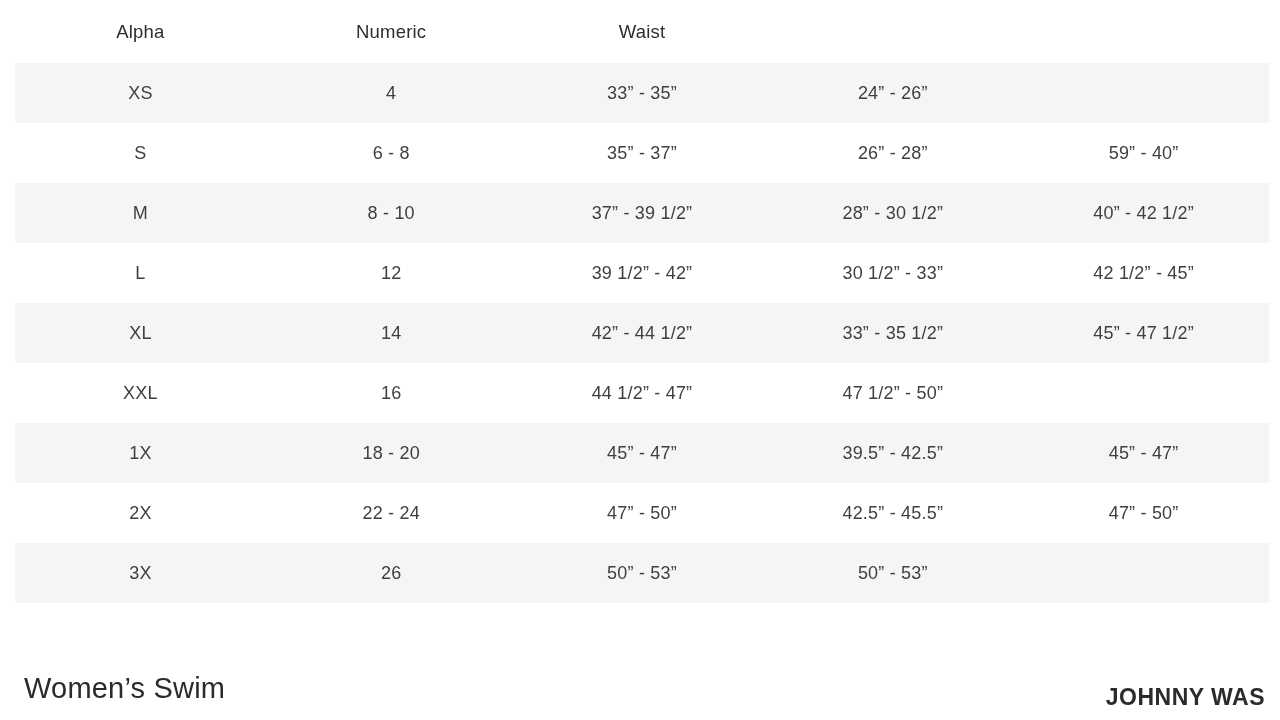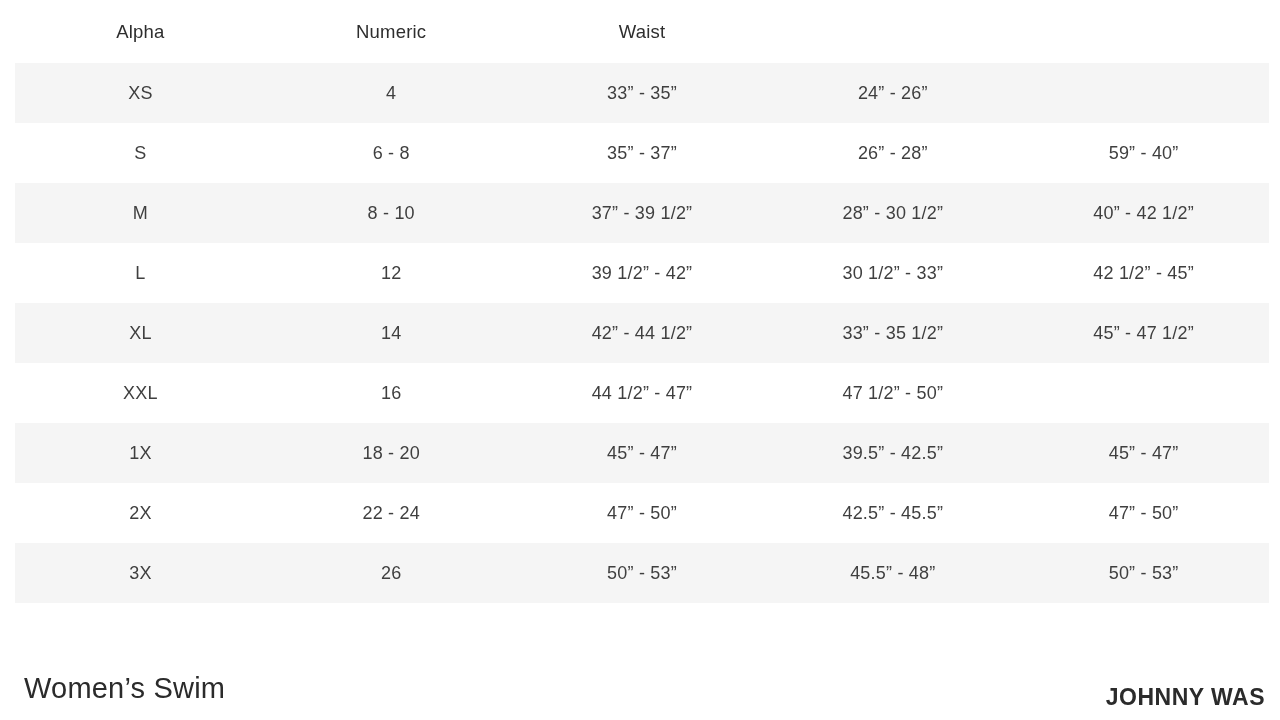--- a/index.html
+++ b/index.html
@@ -127,21 +127,20 @@
           <div class="cell">2X</div>
           <div class="cell">22 - 24</div>
           <div class="cell">47” - 50”</div>
           <div class="cell">42.5” - 45.5”</div>
           <div class="cell">47” - 50”</div>
         </div>
         <div class="trow">
           <div class="cell">3X</div>
           <div class="cell">26</div>
           <div class="cell">50” - 53”</div>
-          <div class="cell">45.5” - 48”</div>
           <div class="cell">50” - 53”</div>
         </div>
       </div>
   </div>
 
   <div class="footer-left">Women’s Swim</div>
   <div class="footer-brand">JOHNNY WAS</div>
 
 </div>
 

